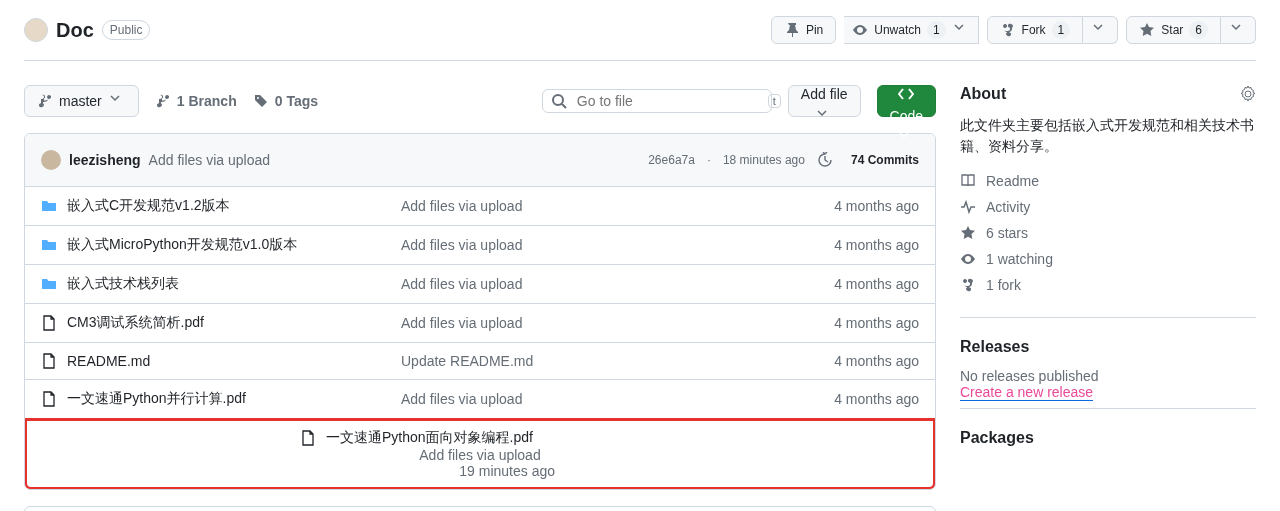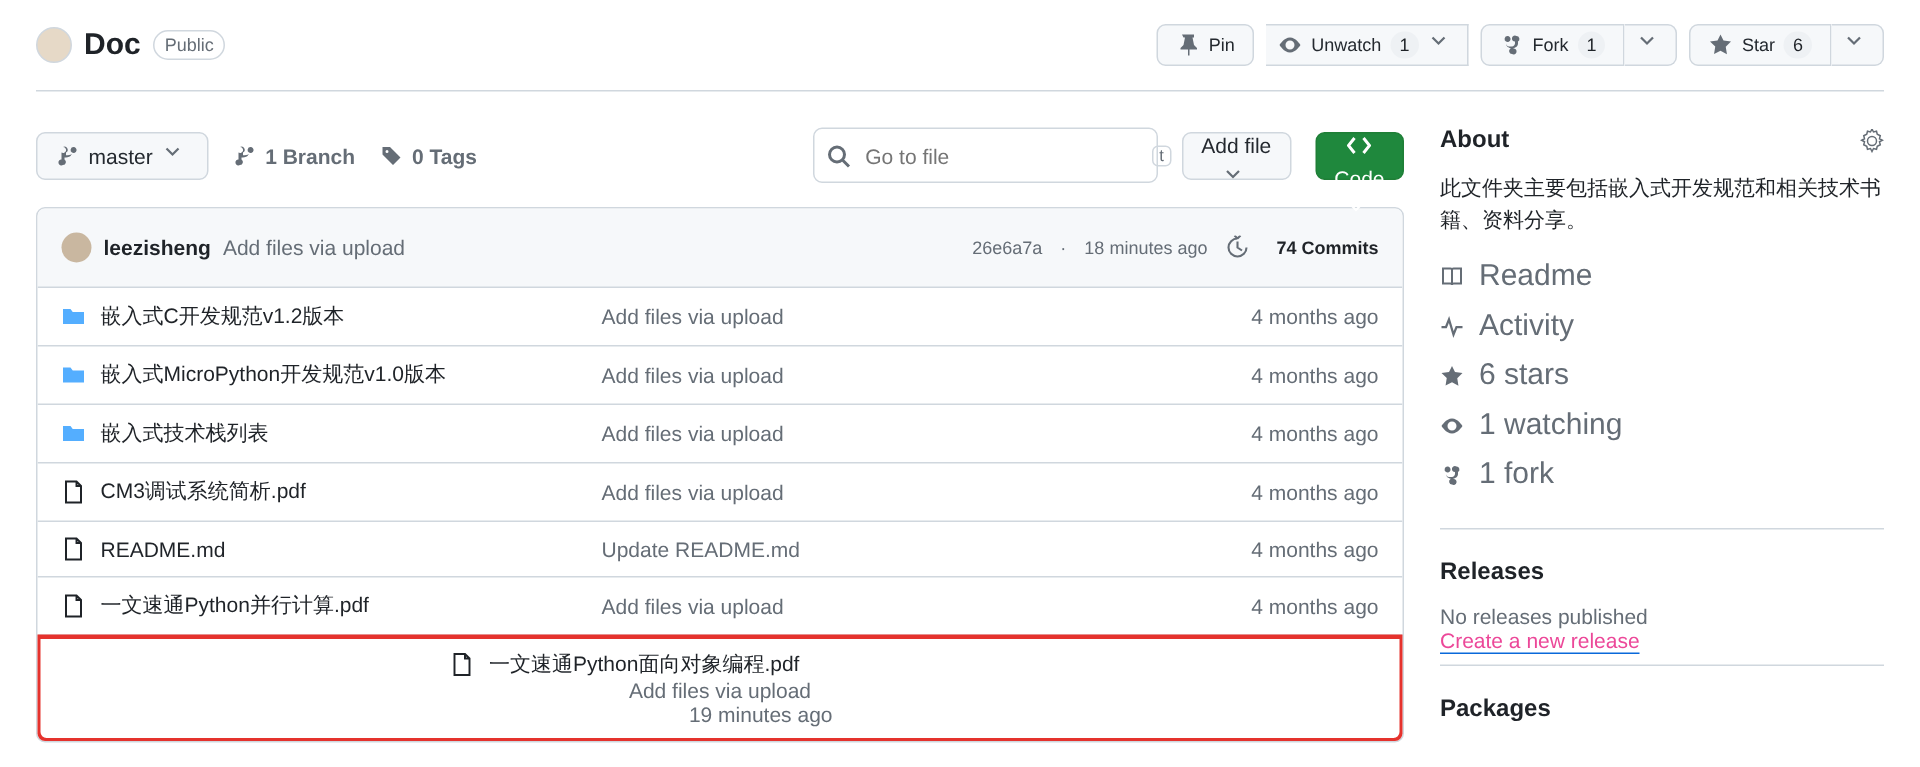--- a/index.html
+++ b/index.html
@@ -69,21 +69,21 @@
   .main { flex: 1; min-width: 0; }
   .side { width: 296px; flex: none; }
 
   .toolbar { display: flex; align-items: center; gap: 16px; margin-bottom: 16px; }
   .branch-btn { height: 32px; font-size: 14px; }
   .link-muted { display: inline-flex; align-items: center; gap: 6px; color: #656d76; font-weight: 600; font-size: 14px;}
   .spacer { flex: 1; }
   .search {
     display: flex;
     align-items: center;
-    height: 37px;
+    height: 24px;
     border: 1px solid #d0d7de;
     border-radius: 6px;
     padding: 0 8px;
     width: 230px;
     color: #656d76;
     gap: 8px;
   }
   .search input { flex:1; border:0; outline:0; font-size:14px; color:#656d76; background:transparent; }
   .kbd { font-size: 11px; border: 1px solid #d0d7de; border-radius: 4px; padding: 0 4px; color:#656d76;}
   .btn-md { height: 32px; font-size: 14px; flex-direction: column; }
@@ -122,21 +122,21 @@
     border-radius: 0 0 6px 6px;
     position: relative;
     z-index: 1;
     flex-direction: column;
   }
 
   
   .side h2 { font-size: 16px; margin: 0 0 12px; display:flex; justify-content:space-between; align-items:center; }
   .about-desc { margin: 0 0 16px; line-height: 1.5; }
   .side-links { display:flex; flex-direction:column; gap:10px; margin-bottom: 24px; }
-  .side-link { display:inline-flex; align-items:center; gap:10px; color:#656d76; font-size:20px; cursor:pointer; }
+  .side-link { display:inline-flex; align-items:center; gap:10px; color:#656d76; font-size:14px; cursor:pointer; }
   .side-section { border-top: 1px solid #d0d7de; padding-top: 20px; margin-top: 8px;}
   .muted-sm { color:#656d76; font-size: 14px; }
   .link-blue { color:#ec4899; cursor:pointer; font-size:14px; }
 
   .oct {
     display:inline-flex;
     width:16px; height:16px;
     color:#656d76;
   }
   .oct svg { width:16px; height:16px; fill: currentColor; }

